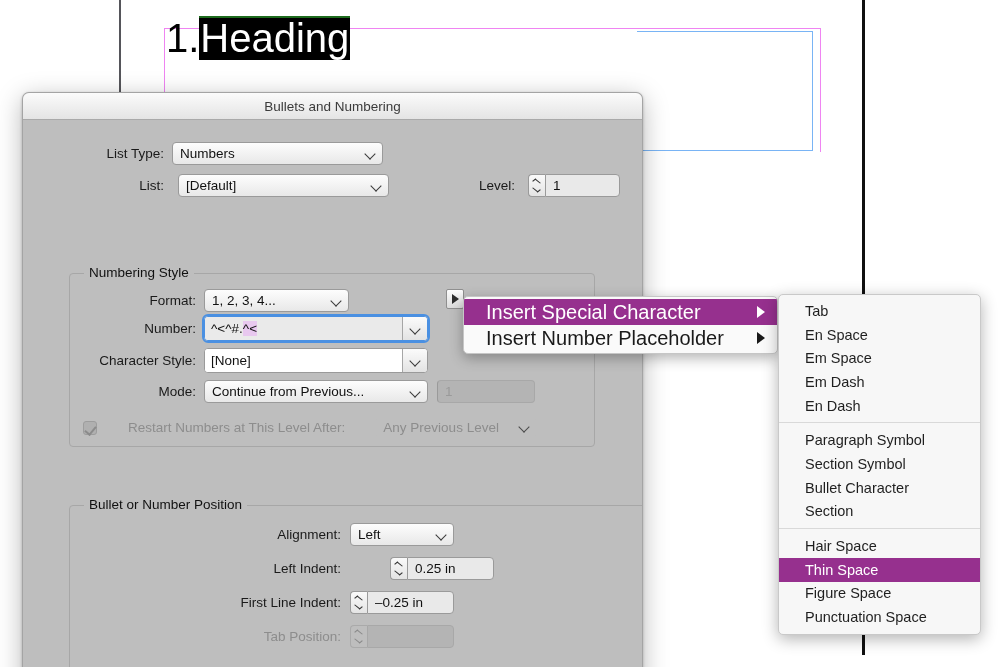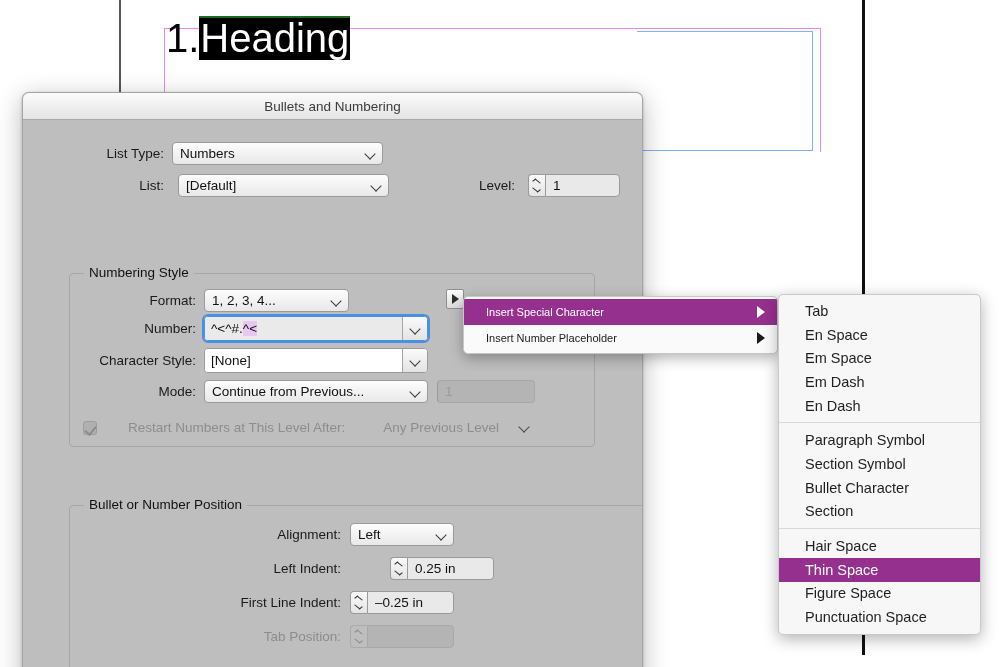--- a/index.html
+++ b/index.html
@@ -234,21 +234,21 @@
     background: #fafafa;
     border: 1px solid #c6c6c6;
     border-radius: 5px;
     box-shadow: 0 4px 14px rgba(0,0,0,.30);
     padding: 2px 0;
     overflow: hidden;
   }
   .ctxitem {
     height: 26px; display: flex; align-items: center;
     padding: 0 12px 0 22px;
-    font-size: 11px; color: #1a1a1a;
+    font-size: 20px; color: #1a1a1a;
     justify-content: space-between;
   }
   .ctxitem.active { background: #96308e; color: #ffffff; }
   .ctxitem .arrow {
     width: 0; height: 0;
     border-left: 8px solid #1a1a1a;
     border-top: 6px solid transparent;
     border-bottom: 6px solid transparent;
   }
   .ctxitem.active .arrow { border-left-color: #ffffff; }

